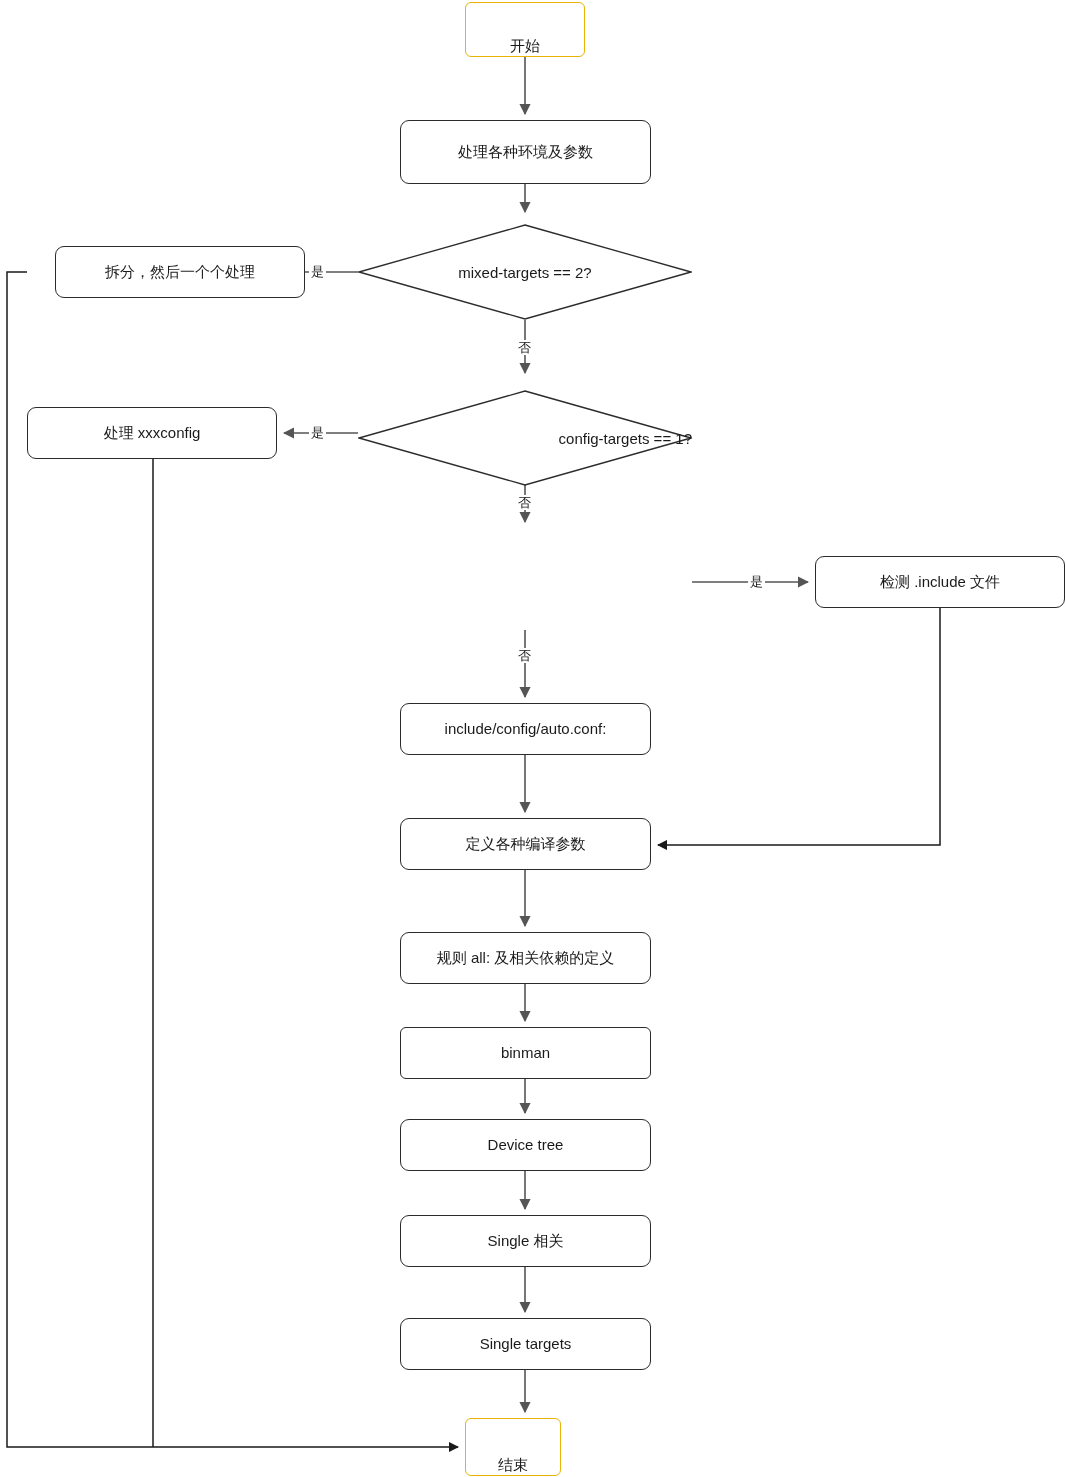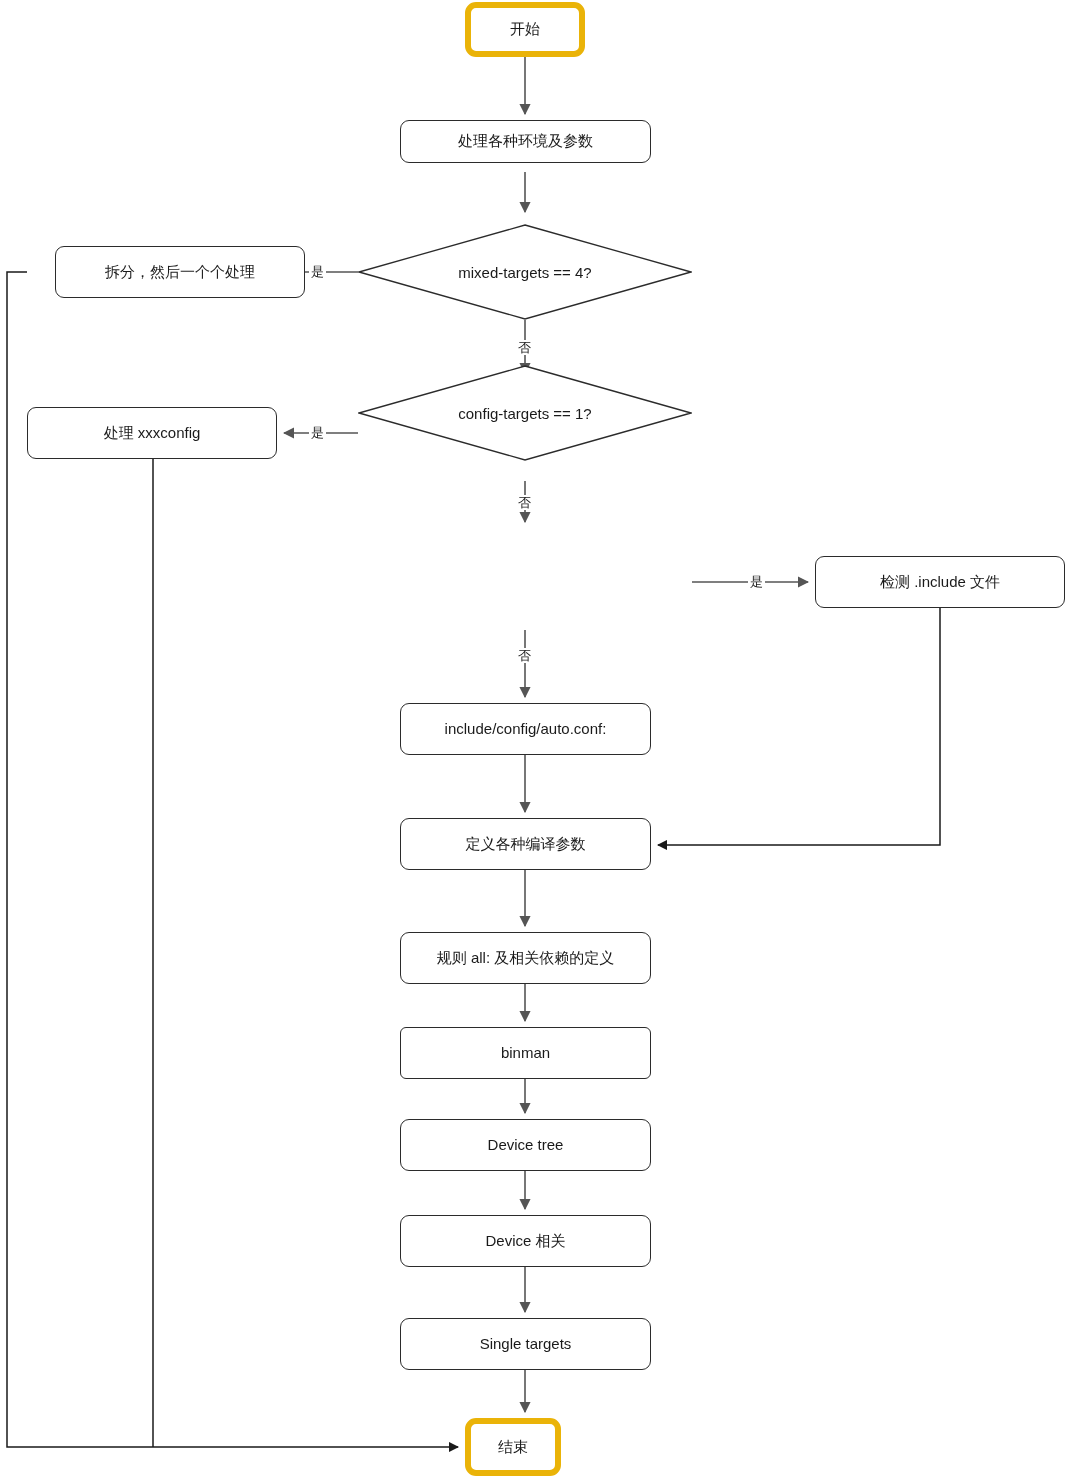--- a/index.html
+++ b/index.html
@@ -36,22 +36,23 @@
     color: #1a1a1a;
     font-size: 15px;
     line-height: 1.25;
     background: #ffffff;
   }
   .node.rounded {
     border: 1px solid #2b2b2b;
     border-radius: 9px;
   }
   .node.terminal {
-    border: 6px solid #eab308;
-    border-radius: 11px;
+    border: 1px solid #eab308;
+    border-radius: 6px;
+    align-items: flex-end;
   }
   .diamond-wrap {
     position: absolute;
     display: flex;
     align-items: center;
     justify-content: center;
   }
   .diamond-wrap svg {
     position: absolute;
     left: 0;
@@ -131,36 +132,36 @@
       <path d="M 27 272 L 7 272 L 7 1447 L 458 1447" marker-end="url(#arrowdark)"></path>
 
       <path d="M 153 459 L 153 1447"></path>
     </g>
   </svg>
 
   <div class="node terminal" style="left:465px; top:2px; width:120px; height:55px;">
     <span>开始</span>
   </div>
 
-  <div class="node rounded" style="left:400px; top:120px; width:251px; height:43px;">
+  <div class="node rounded" style="left:400px; top:120px; width:251px; height:64px;">
     <span>处理各种环境及参数</span>
   </div>
 
   <div class="diamond-wrap" style="left:358px; top:224px; width:334px; height:96px;">
     <svg width="334" height="96" viewBox="0 0 334 96">
       <polygon points="167,1 333,48 167,95 1,48" fill="#ffffff" stroke="#2b2b2b" stroke-width="1.3"></polygon>
     </svg>
-    <span class="diamond-label">mixed-targets == 4?</span>
+    <span class="diamond-label">mixed-targets == 2?</span>
   </div>
 
   <div class="node rounded" style="left:27px; top:246px; width:250px; height:52px;margin-left:28px;">
     <span>拆分，然后一个个处理</span>
   </div>
 
-  <div class="diamond-wrap" style="left:358px; top:365px; width:334px; height:96px;">
+  <div class="diamond-wrap" style="left:358px; top:390px; width:334px; height:96px;justify-content:flex-end;">
     <svg width="334" height="96" viewBox="0 0 334 96">
       <polygon points="167,1 333,48 167,95 1,48" fill="#ffffff" stroke="#2b2b2b" stroke-width="1.3"></polygon>
     </svg>
     <span class="diamond-label">config-targets == 1?</span>
   </div>
 
   <div class="node rounded" style="left:27px; top:407px; width:250px; height:52px;">
     <span>处理 xxxconfig</span>
   </div>
 
@@ -183,21 +184,21 @@
 
   <div class="node rounded" style="left:400px; top:1027px; width:251px; height:52px;border-radius:6px;">
     <span>binman</span>
   </div>
 
   <div class="node rounded" style="left:400px; top:1119px; width:251px; height:52px;">
     <span>Device tree</span>
   </div>
 
   <div class="node rounded" style="left:400px; top:1215px; width:251px; height:52px;">
-    <span>Device 相关</span>
+    <span>Single 相关</span>
   </div>
 
   <div class="node rounded" style="left:400px; top:1318px; width:251px; height:52px;">
     <span>Single targets</span>
   </div>
 
   <div class="node terminal" style="left:465px; top:1418px; width:96px; height:58px;">
     <span>结束</span>
   </div>
 

